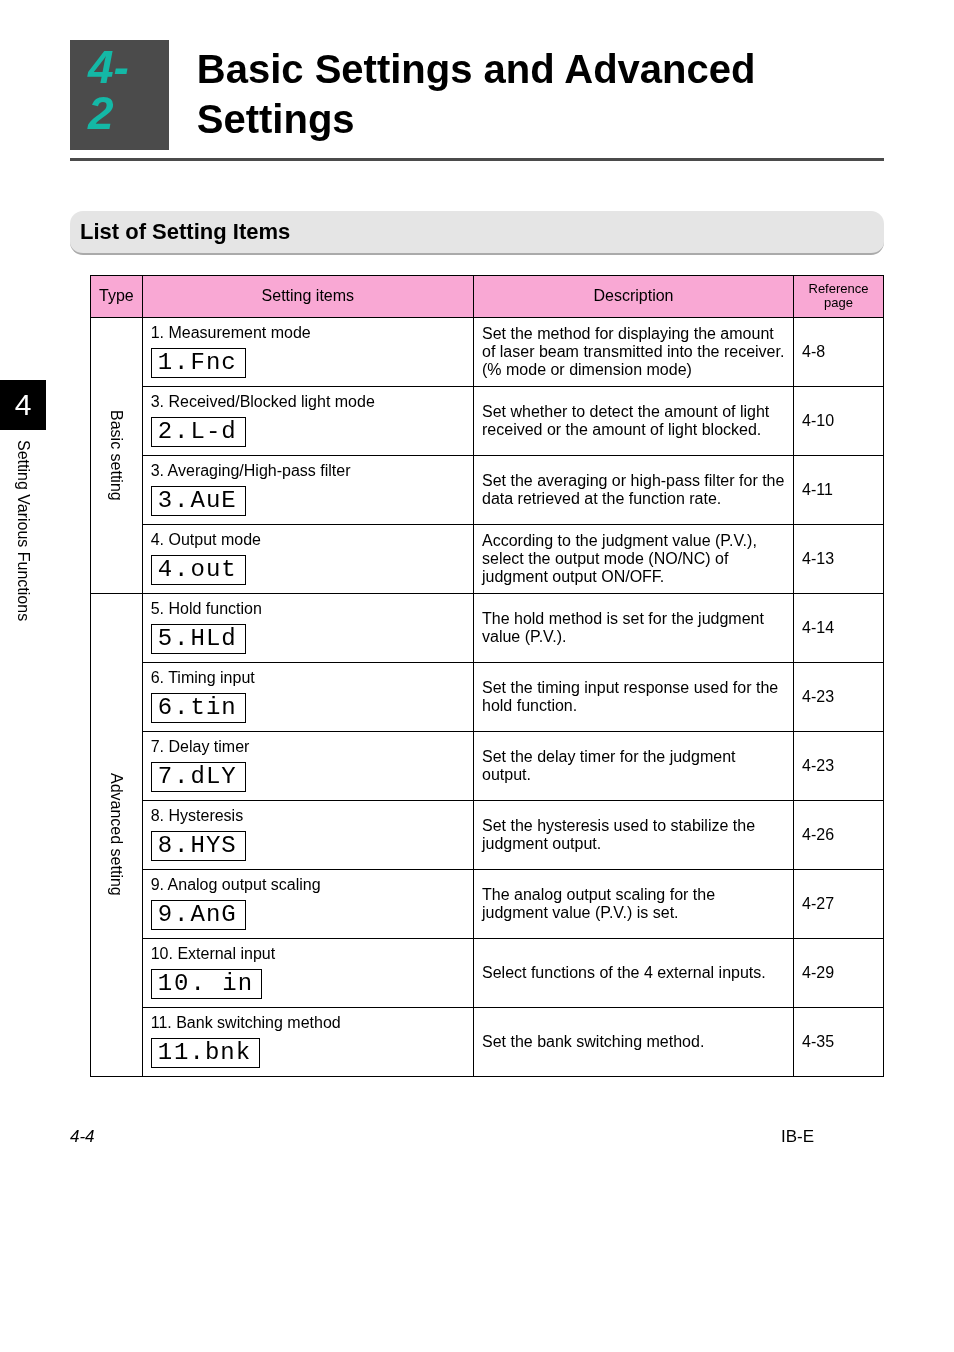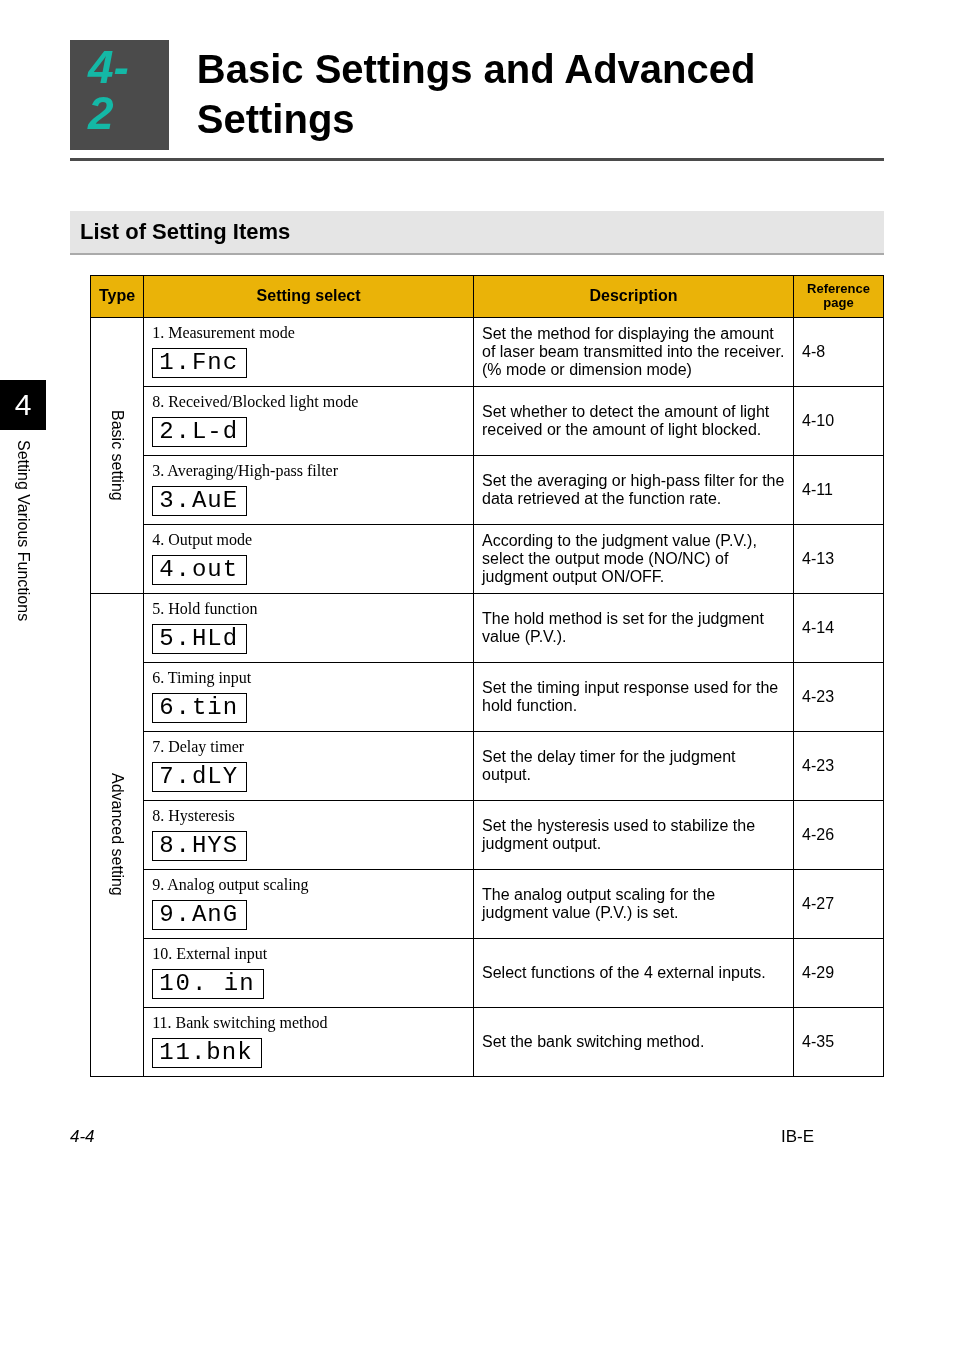--- a/index.html
+++ b/index.html
@@ -4,37 +4,37 @@
 <style>
   * { box-sizing: border-box; margin: 0; padding: 0; }
   body { font-family: Arial, Helvetica, sans-serif; background: #fff; color: #000; width: 954px; }
   .page { padding: 40px 70px 30px 0; position: relative; }
 
   .header { display: flex; align-items: flex-start; margin-left: 70px; margin-bottom: 8px; }
   .section-badge { background: #4b4b4b; color: #14b8a6; font-style: italic; font-weight: bold; font-size: 46px; padding: 4px 18px 14px 18px; margin-right: 16px; line-height: 1; }
   .section-title { font-weight: bold; font-size: 40px; line-height: 1.25; padding-top: 4px; margin-left: 12px; }
   .header-underline { border-bottom: 3px solid #4b4b4b; margin-left: 70px; margin-bottom: 50px; }
 
-  .subsection-title { font-weight: bold; font-size: 22px; background: #e5e5e5; border-bottom: 2px solid #aaa; padding: 8px 10px; margin-left: 70px; margin-bottom: 20px; }
+  .subsection-title { font-weight: bold; font-size: 22px; background: #e5e5e5; border-bottom: 2px solid #aaa; padding: 8px 10px; margin-left: 70px; margin-bottom: 20px; border-radius: 13px; }
   .intro { font-size: 17px; margin-left: 90px; margin-bottom: 20px; }
 
   .side-tab { position: absolute; left: 0; top: 380px; width: 46px; }
   .chapter-square { background: #000; color: #fff; width: 46px; height: 50px; display: flex; align-items: center; justify-content: center; font-size: 30px; font-weight: normal; }
   .sidecaption { writing-mode: vertical-rl; font-size: 16px; margin: 10px auto 0; display: block; }
 
   table { border-collapse: collapse; width: calc(100% - 90px); margin-left: 90px; font-size: 16px; }
   th, td { border: 1px solid #000; padding: 6px 8px; text-align: left; vertical-align: middle; }
-  th { background: #eab308; text-align: center; font-weight: bold; }
+  th { background: #f9a8d4; text-align: center; font-weight: normal; }
   th.ref { font-size: 13px; line-height: 1.1; }
   td.type { writing-mode: vertical-rl; text-align: center; vertical-align: middle; width: 38px; padding: 4px 2px; }
   td.ref { text-align: left; width: 90px; }
   td.desc { width: 320px; }
 
   .setting-cell { padding: 6px 8px 8px; }
-  .setting-name { margin-bottom: 6px; font-family: Liberation Serif, serif; }
+  .setting-name { margin-bottom: 6px; }
   .display-box { display: inline-block; border: 1.5px solid #000; padding: 2px 8px 2px 6px; font-family: "Courier New", monospace; font-size: 24px; font-weight: 400; letter-spacing: 1px; line-height: 1; }
   .display-box .lead { letter-spacing: 2px; }
 
   .footer { display: flex; justify-content: space-between; margin: 50px 70px 0 70px; font-size: 17px; }
   .footer-left { font-style: italic; text-align: right; }
 </style>
 </head>
 <body>
 
 <div class="page">
@@ -49,38 +49,38 @@
     <span class="section-title">Basic Settings and Advanced Settings</span>
   </div>
   <div class="header-underline"></div>
 
   <div class="subsection-title">List of Setting Items</div>
 
   <table>
     <thead>
       <tr>
         <th>Type</th>
-        <th>Setting select</th>
+        <th>Setting items</th>
         <th>Description</th>
         <th class="ref">Reference page</th>
       </tr>
     </thead>
     <tbody>
       <tr>
         <td class="type" rowspan="4">Basic setting</td>
         <td class="setting-cell">
           <div class="setting-name">1. Measurement mode</div>
           <span class="display-box"><span class="lead">1.</span><span>Fnc</span></span>
         </td>
         <td class="desc">Set the method for displaying the amount of laser beam transmitted into the receiver. (% mode or dimension mode)</td>
         <td class="ref">4-8</td>
       </tr>
       <tr>
         <td class="setting-cell">
-          <div class="setting-name">8. Received/Blocked light mode</div>
+          <div class="setting-name">3. Received/Blocked light mode</div>
           <span class="display-box"><span class="lead">2.</span><span>L-d</span></span>
         </td>
         <td class="desc">Set whether to detect the amount of light received or the amount of light blocked.</td>
         <td class="ref">4-10</td>
       </tr>
       <tr>
         <td class="setting-cell">
           <div class="setting-name">3. Averaging/High-pass filter</div>
           <span class="display-box"><span class="lead">3.</span><span>AuE</span></span>
         </td>

